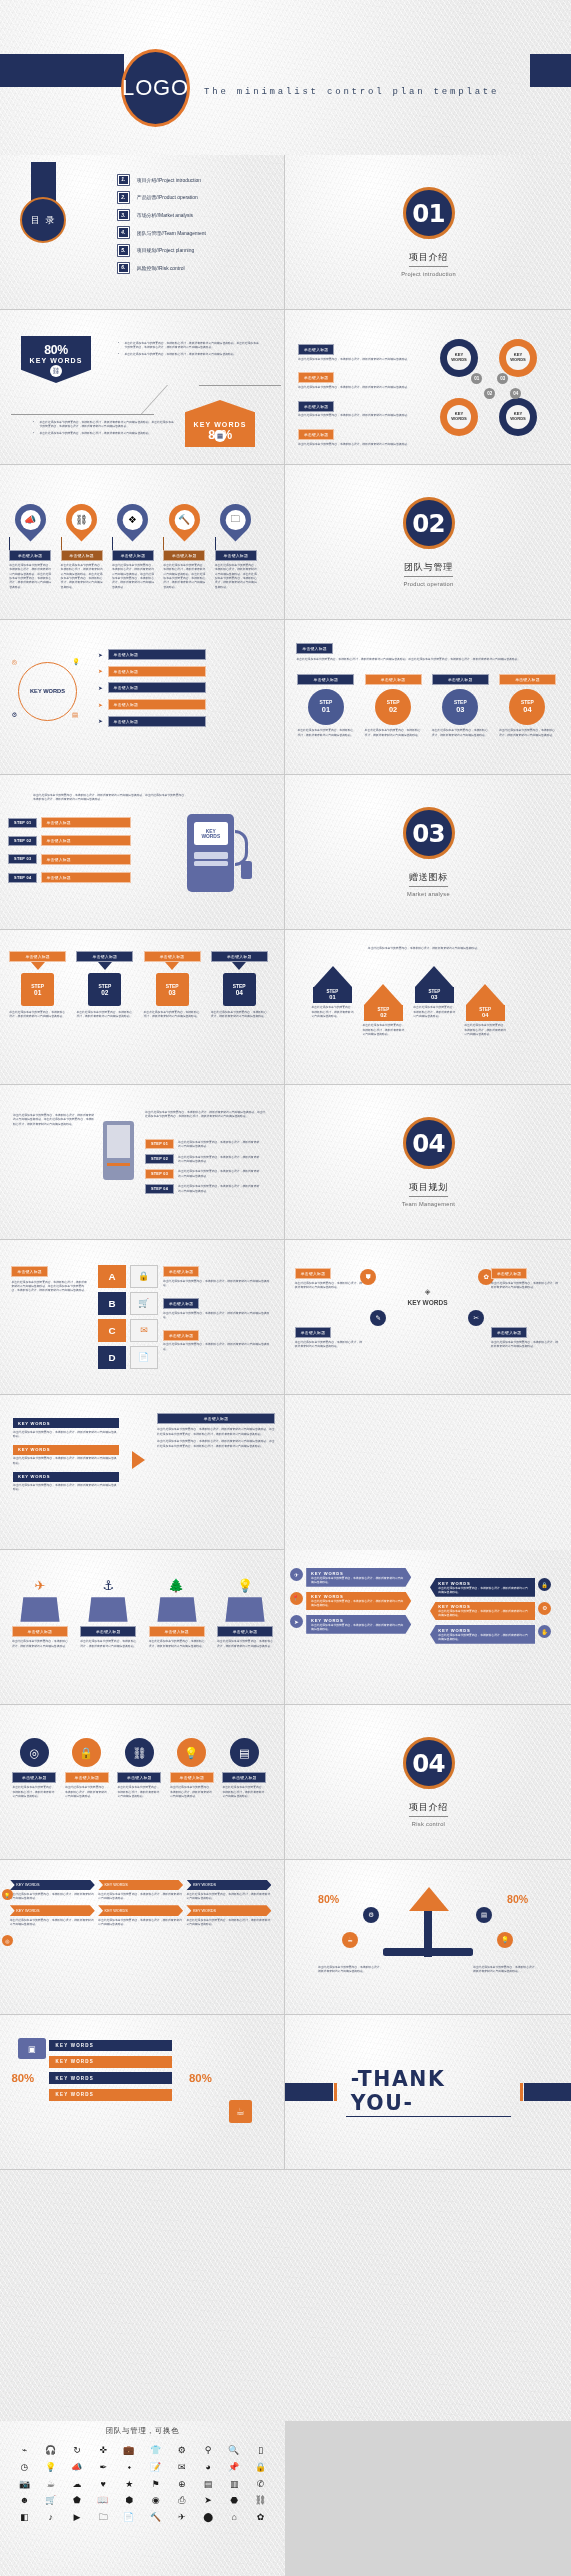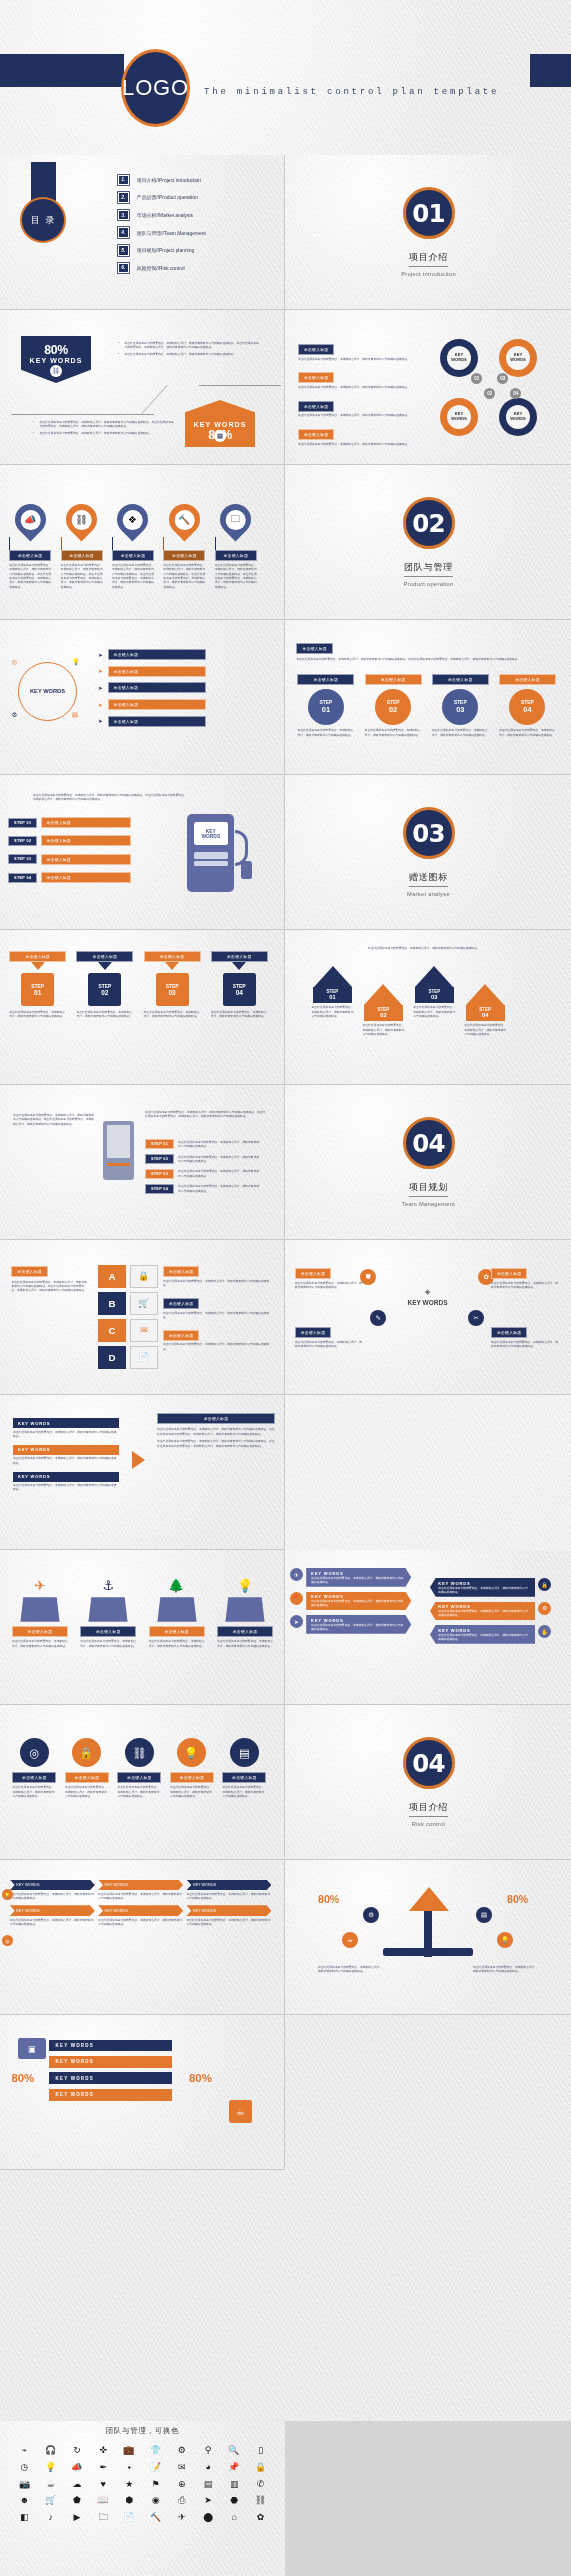--- a/index.html
+++ b/index.html
@@ -822,20 +822,27 @@
         <div class="abs" style="left:49px;top:24.5px;width:123px;">
           <div style="background:#22305d;color:#fff;font-size:4.5px;font-weight:bold;padding:3.3px 6.5px;letter-spacing:1.2px;margin-bottom:4.9px;">KEY WORDS</div>
           <div style="background:#e2772e;color:#fff;font-size:4.5px;font-weight:bold;padding:3.3px 6.5px;letter-spacing:1.2px;margin-bottom:4.9px;">KEY WORDS</div>
           <div style="background:#22305d;color:#fff;font-size:4.5px;font-weight:bold;padding:3.3px 6.5px;letter-spacing:1.2px;margin-bottom:4.9px;">KEY WORDS</div>
           <div style="background:#e2772e;color:#fff;font-size:4.5px;font-weight:bold;padding:3.3px 6.5px;letter-spacing:1.2px;">KEY WORDS</div>
         </div>
         <div class="abs" style="left:189px;top:57px;font-size:11.4px;font-weight:bold;color:#e2772e;">80%</div>
         <div class="abs ctr" style="left:229px;top:85px;width:23px;height:23px;background:#e2772e;color:#fff;font-size:9.8px;border-radius:2.5px;">☕</div>
       </div>
 
+      <div class="slide half last paper">
+        <div class="ctr" style="height:100%;gap:13px;">
+          <div class="ty-bar l"></div>
+          <div class="ty-text">-THANK YOU-</div>
+          <div class="ty-bar r"></div>
+        </div>
+      </div>
     </div>
 
   </div>
 
   <div class="bonus paper">
     <div class="bonus-title">团队与管理，可换色</div>
     <div class="icongrid">
       <span>⌁</span>
       <span>🎧</span>
       <span>↻</span>

